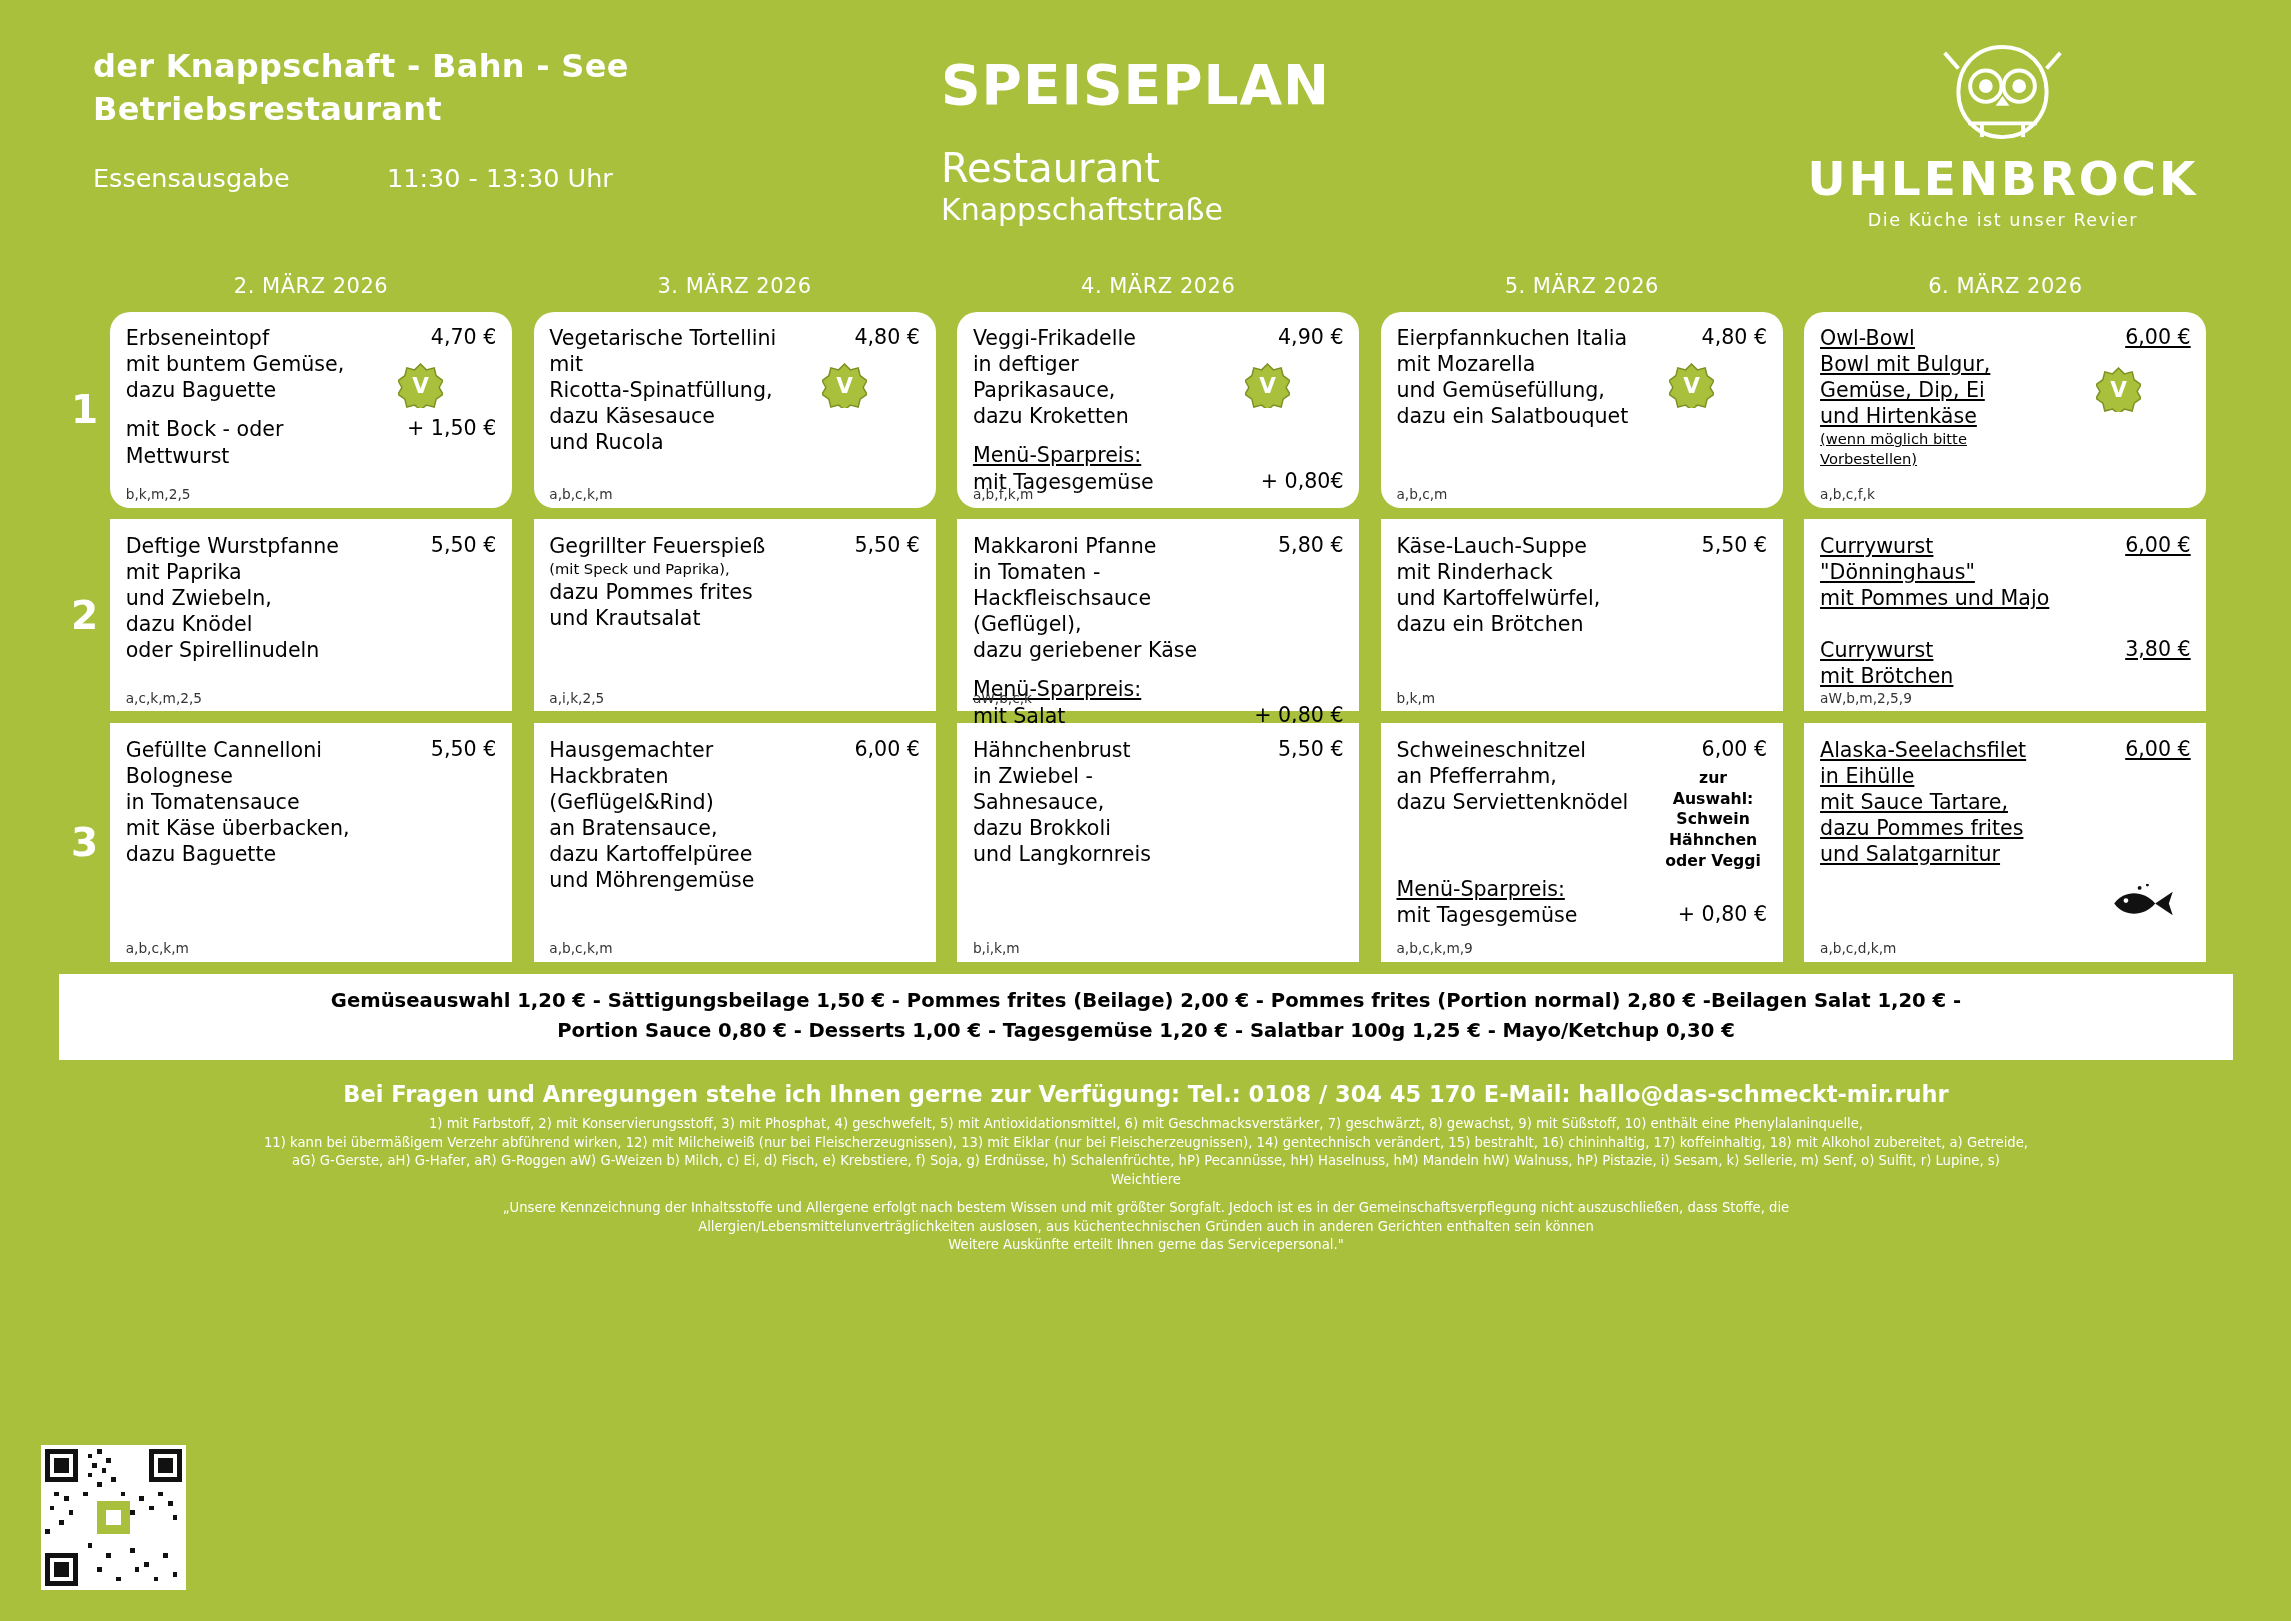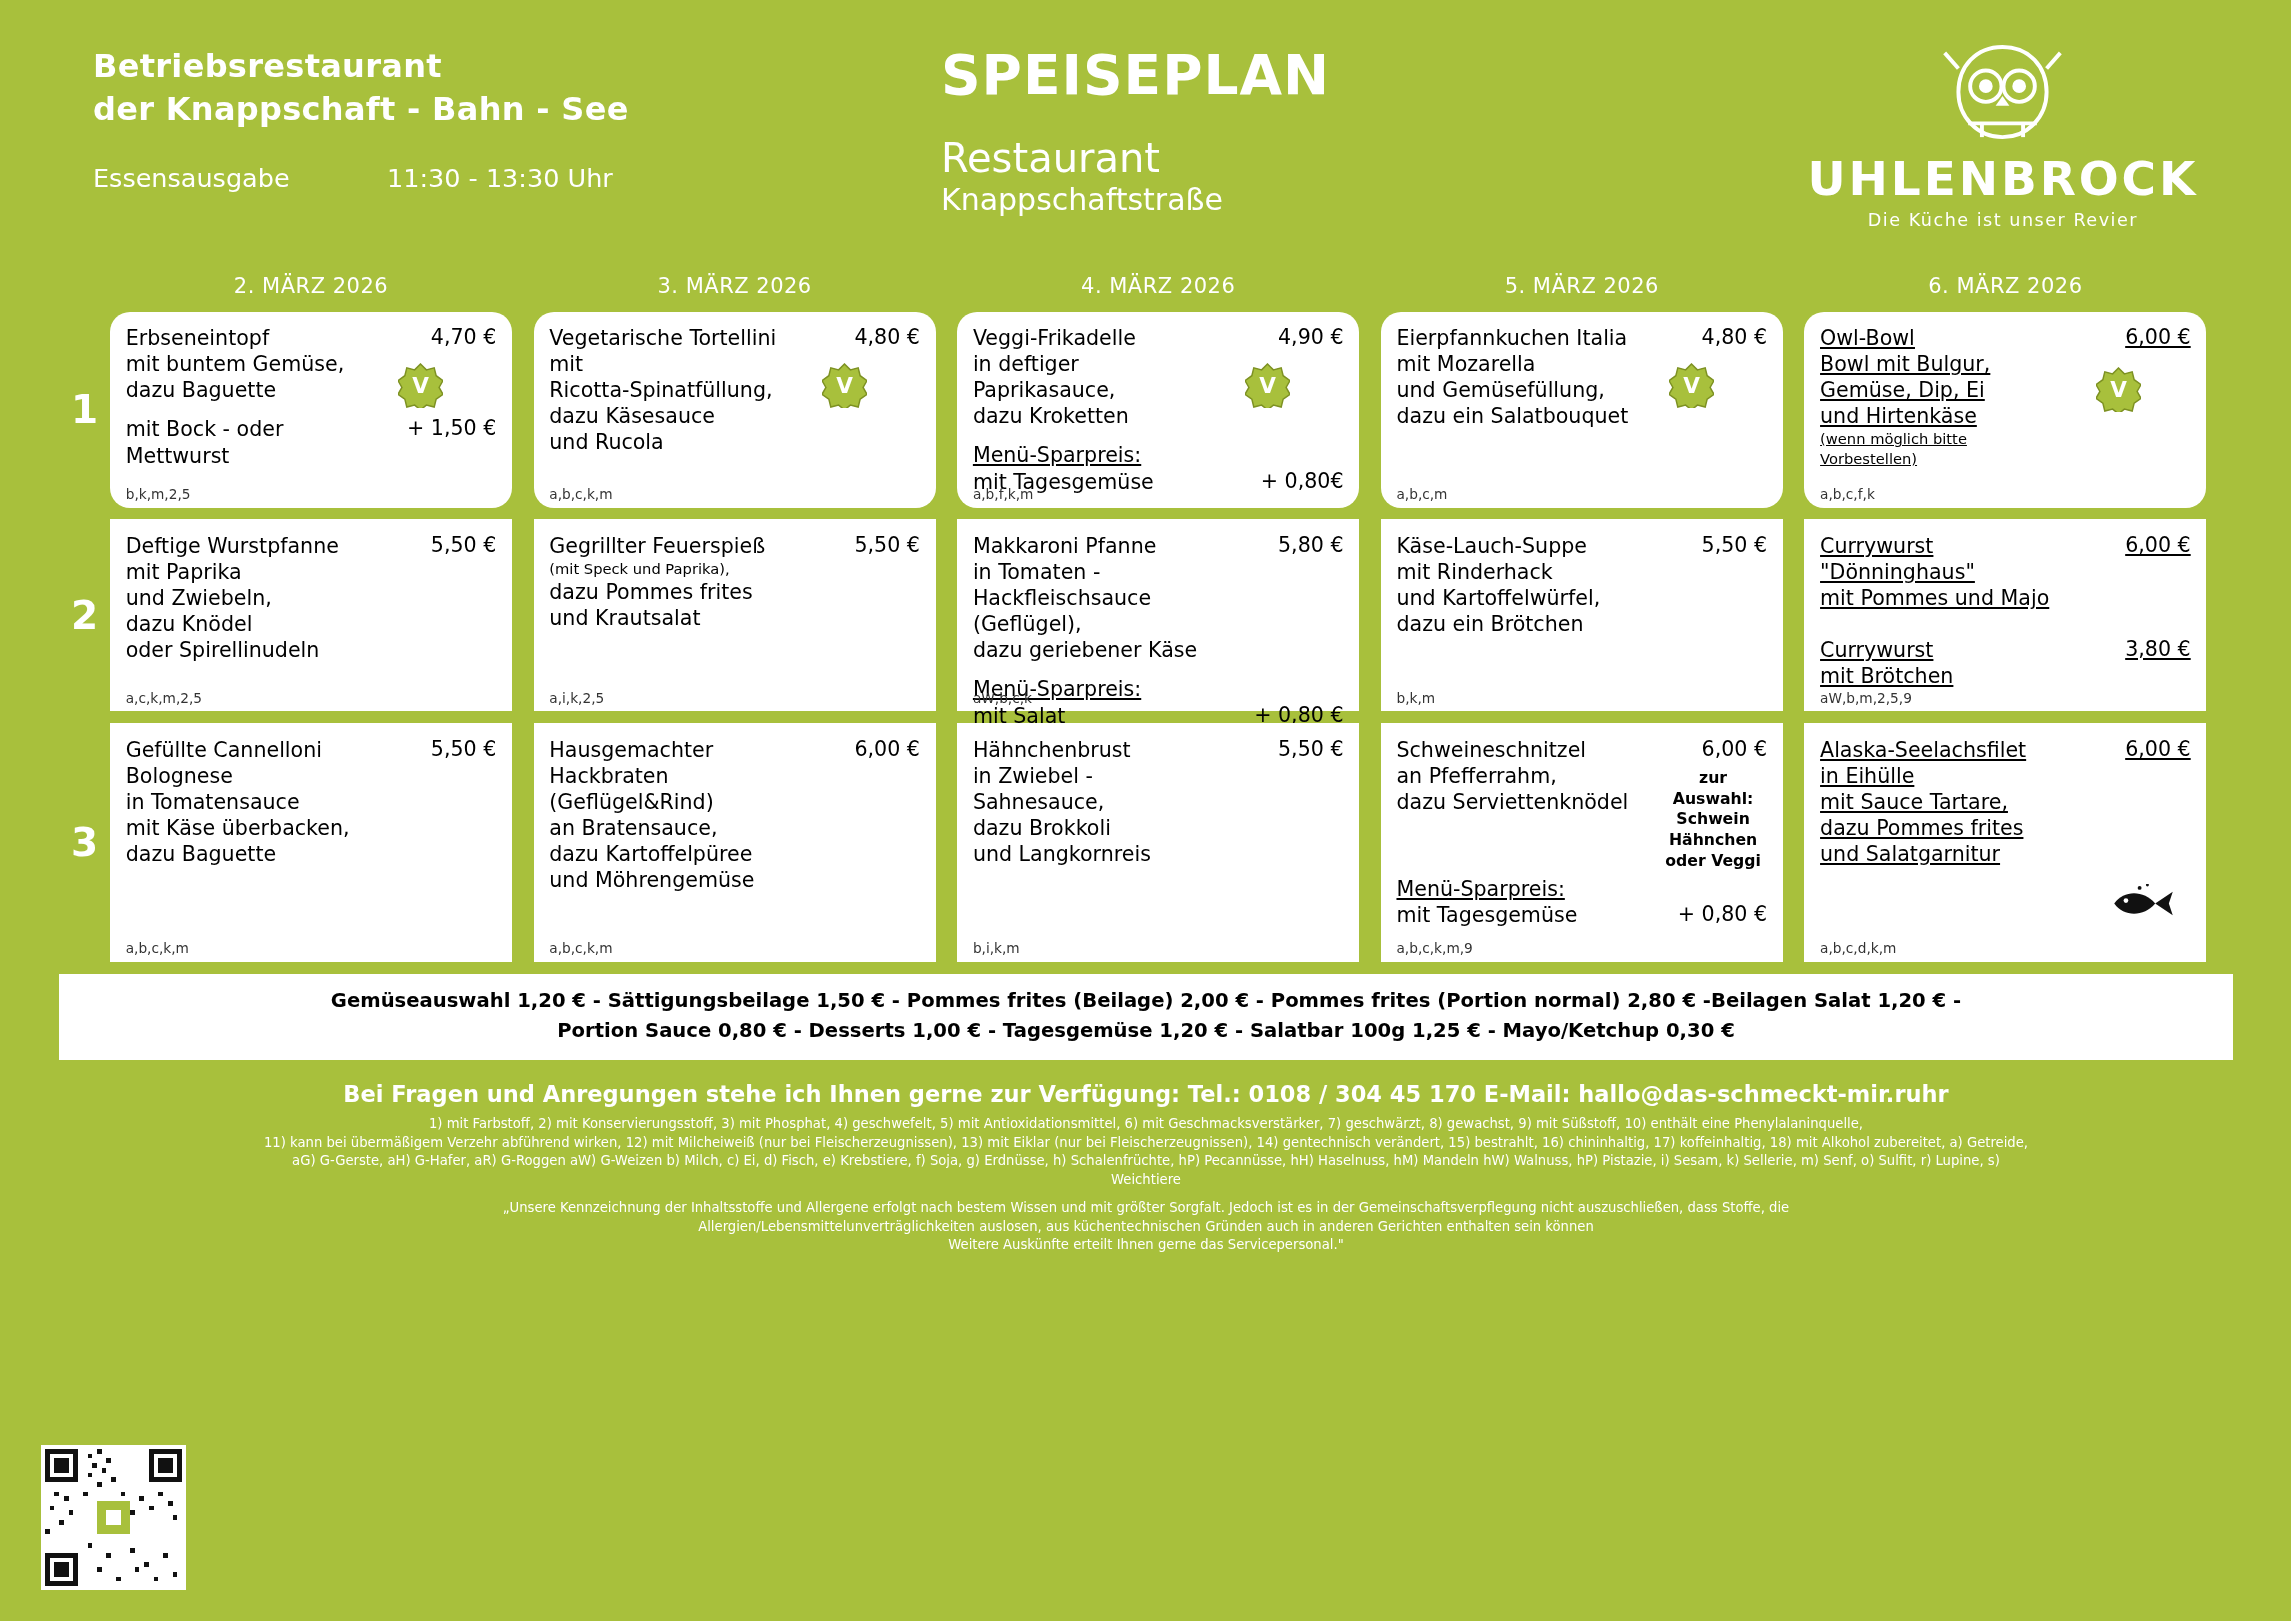--- a/index.html
+++ b/index.html
@@ -50,21 +50,21 @@
   .hours-label {
     width: 294px;
   }
   .hours-value {
     width: 294px;
   }
 
   .center-block {
     position: absolute;
     left: 882px;
-    top: 15px;
+    top: 25px;
     width: 686px;
   }
   .speiseplan {
     font-size: 55px;
     font-weight: bold;
     letter-spacing: 1px;
     line-height: 63px;
   }
   .sub1 {
     font-size: 40px;
@@ -259,22 +259,22 @@
     box-sizing: border-box;
   }
 </style>
 </head>
 <body>
 
 <div class="page">
 
   <div class="header">
     <div class="brand-block">
+      <div class="brand-line">der Knappschaft - Bahn - See</div>
       <div class="brand-line">Betriebsrestaurant</div>
-      <div class="brand-line">der Knappschaft - Bahn - See</div>
       <div class="hours-table">
         <div class="hours-row">
           <div class="hours-label">Essensausgabe</div>
           <div class="hours-value">11:30 - 13:30 Uhr</div>
         </div>
       </div>
     </div>
 
     <div class="center-block">
       <div class="speiseplan">SPEISEPLAN</div>

